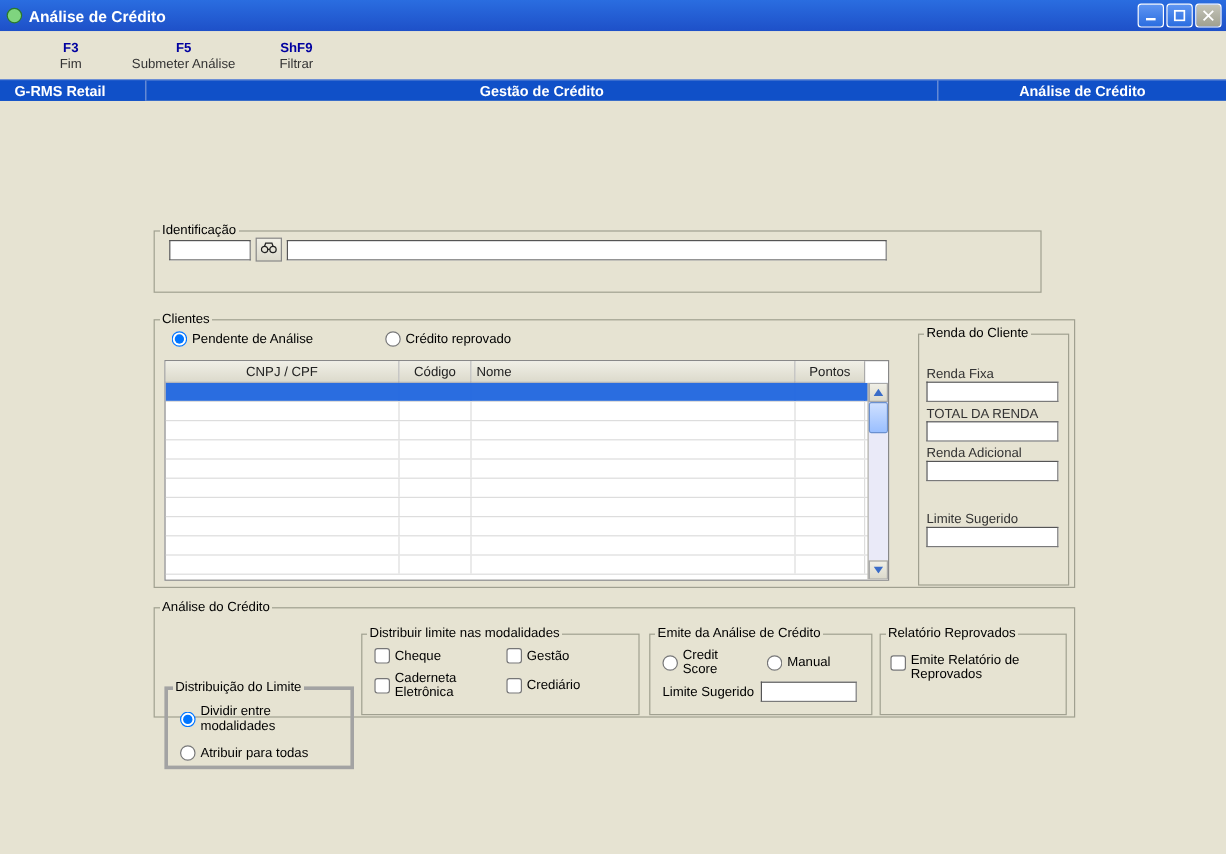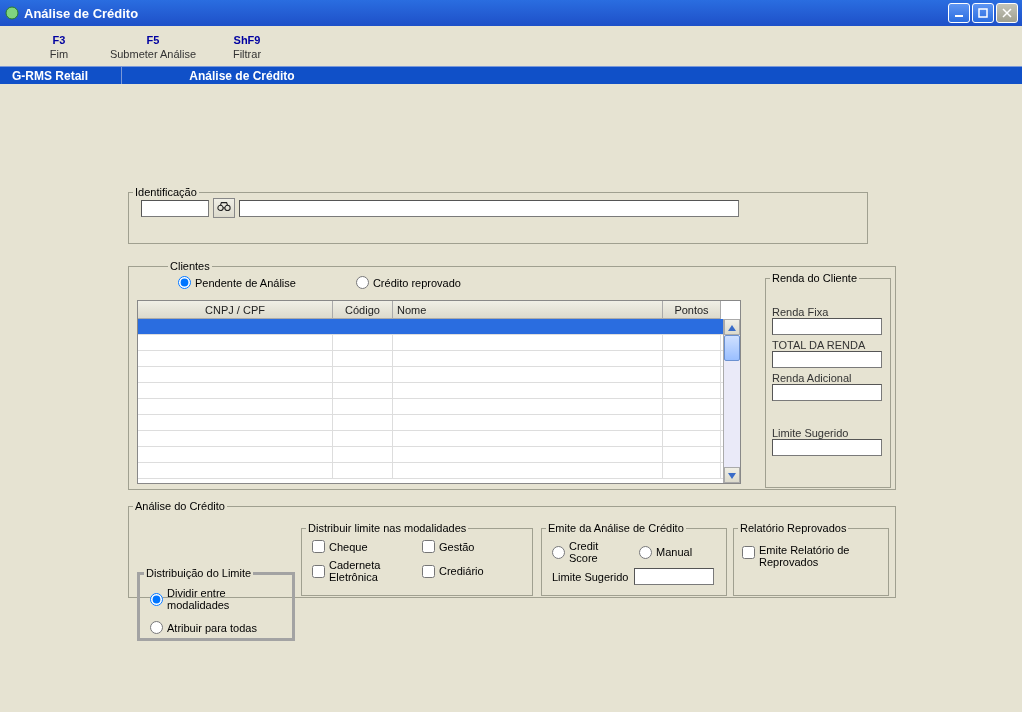--- a/index.html
+++ b/index.html
@@ -123,21 +123,21 @@
 .btn-binoc {
   width: 22px; height: 20px;
   border: 1px solid #888;
   background: linear-gradient(#f0efe6,#dcdacc);
   display: flex; align-items: center; justify-content: center;
   cursor: pointer;
 }
 .btn-binoc svg { width: 14px; height: 12px; }
 
 
-.fs-clientes { left: 128px; top: 176px; width: 768px; height: 230px; padding-left: 35px; }
+.fs-clientes { left: 128px; top: 176px; width: 768px; height: 230px; }
 .fs-clientes .radios { display: flex; gap: 60px; padding: 4px 14px 4px 14px; align-items: center; }
 .radio-ctrl { display: flex; align-items: center; gap: 4px; cursor: pointer; }
 .radio-ctrl input { margin: 0; }
 
 
 .grid {
   position: absolute;
   left: 8px; top: 28px; width: 604px; height: 184px;
   border: 1px solid #888;
   background: #fff;
@@ -234,20 +234,21 @@
     <div class="shortcut-label">Submeter Análise</div>
   </div>
   <div class="shortcut-item">
     <div class="shortcut-key">ShF9</div>
     <div class="shortcut-label">Filtrar</div>
   </div>
 </div>
 
 <div class="navbar">
   <div class="nav-left">G-RMS Retail</div>
+  <div class="nav-center">Gestão de Crédito</div>
   <div class="nav-right">Análise de Crédito</div>
 </div>
 
 <div class="content">
 
   <fieldset class="fs-ident">
     <legend>Identificação</legend>
     <div style="padding:0 6px;">
       <div class="row">
         <input class="input-small" style="width: 68px;" value="">

